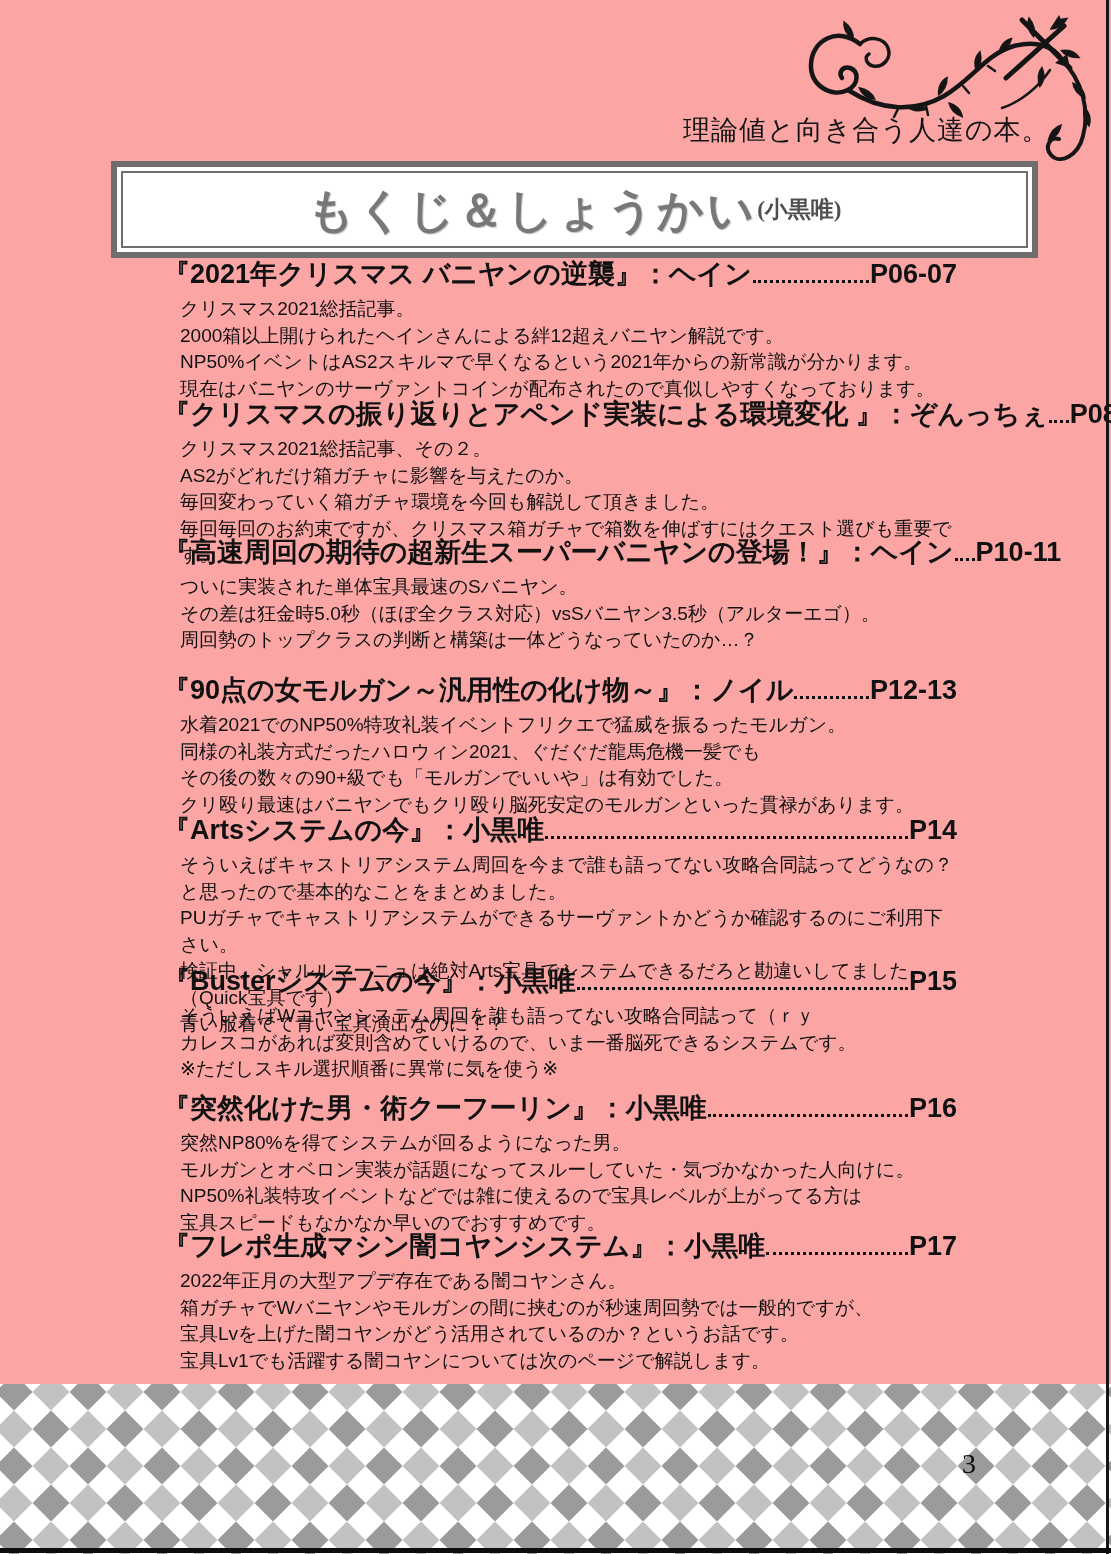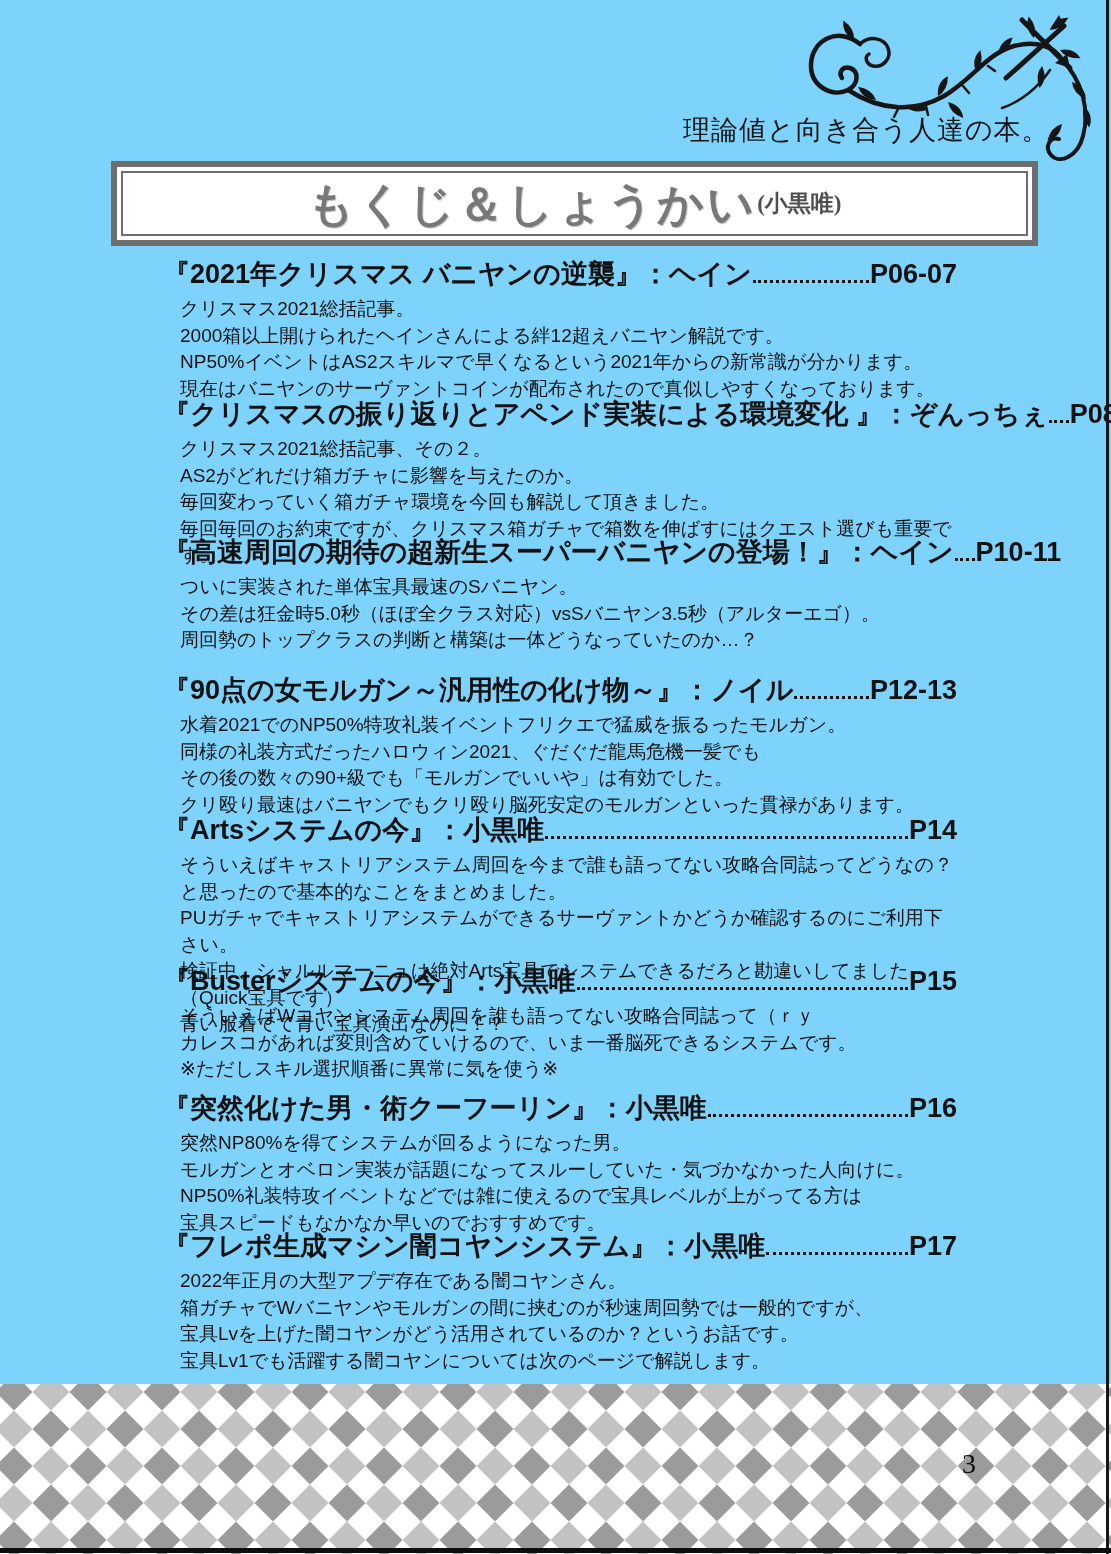--- a/index.html
+++ b/index.html
@@ -1,35 +1,35 @@
 <!DOCTYPE html>
 <html><head>
 <meta charset="utf-8">
 <style>
   html,body{margin:0;padding:0;background:#ffffff;}
   #page{
     position:relative;
     width:1111px;height:1554px;
-    background:#7dd3fc;
+    background:#fca5a5;
     overflow:hidden;
     font-family:"Liberation Sans","DejaVu Sans",sans-serif;
     color:#111111;
   }
   
   .edge-right{position:absolute;top:0;left:1106px;width:3px;height:1554px;background:#161616;}
   .edge-bottom{position:absolute;left:0;top:1548px;width:1111px;height:5px;background:#0d0d0d;}
 
   .tagline{
     position:absolute;left:683px;top:112px;width:300px;
     font-family:"Liberation Serif","DejaVu Serif",serif;
     font-size:27px;letter-spacing:1px;color:#141414;white-space:nowrap;
   }
 
   .title-box{
-    position:absolute;left:111px;top:161px;width:927px;height:85px;
+    position:absolute;left:111px;top:161px;width:927px;height:97px;
     border:6px solid #6e6e6e;background:#ffffff;box-sizing:border-box;
   }
   .title-box-inner{
     position:absolute;left:4px;top:4px;right:4px;bottom:4px;
     border:2px solid #6e6e6e;
     display:flex;align-items:center;justify-content:center;
   }
   .box-title{
     font-size:46px;font-weight:bold;color:#787878;letter-spacing:3px;
     text-shadow:1px 1px 1px rgba(0,0,0,0.25);

